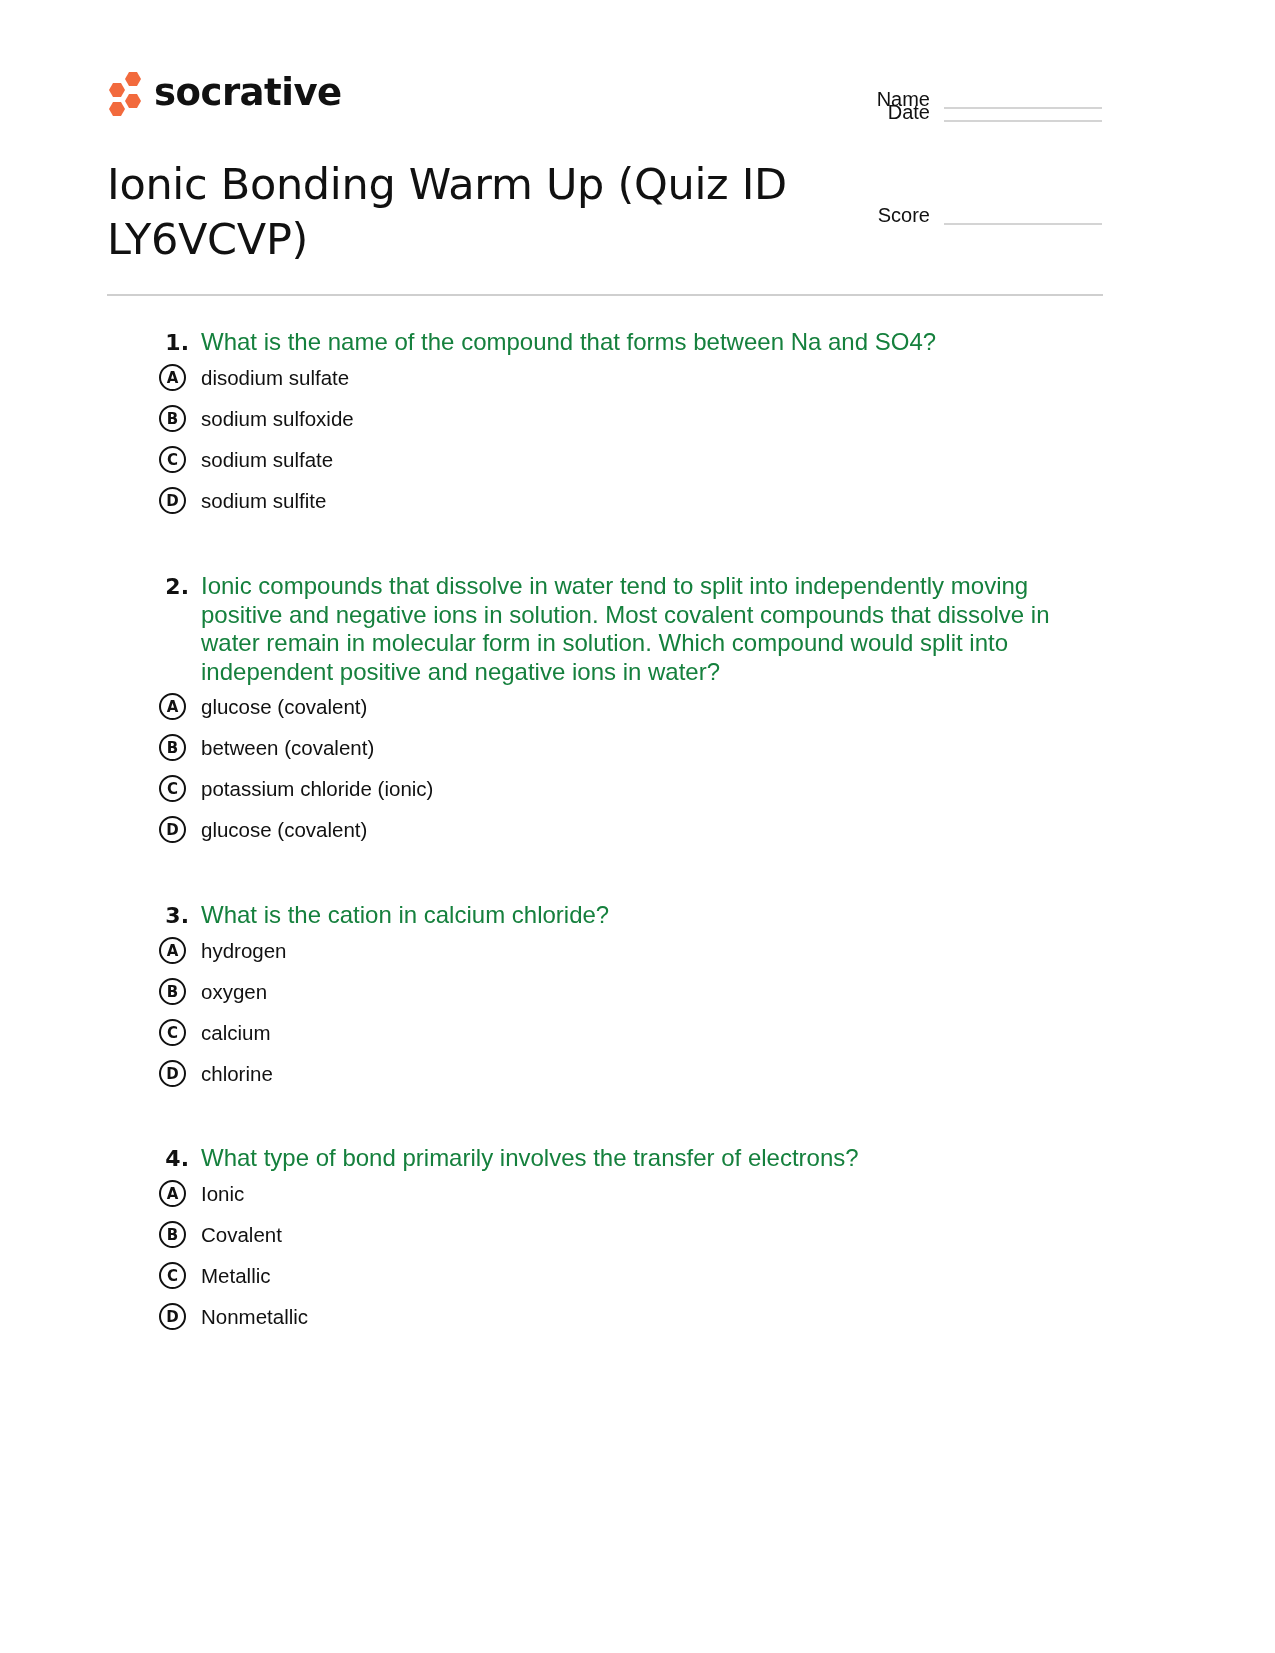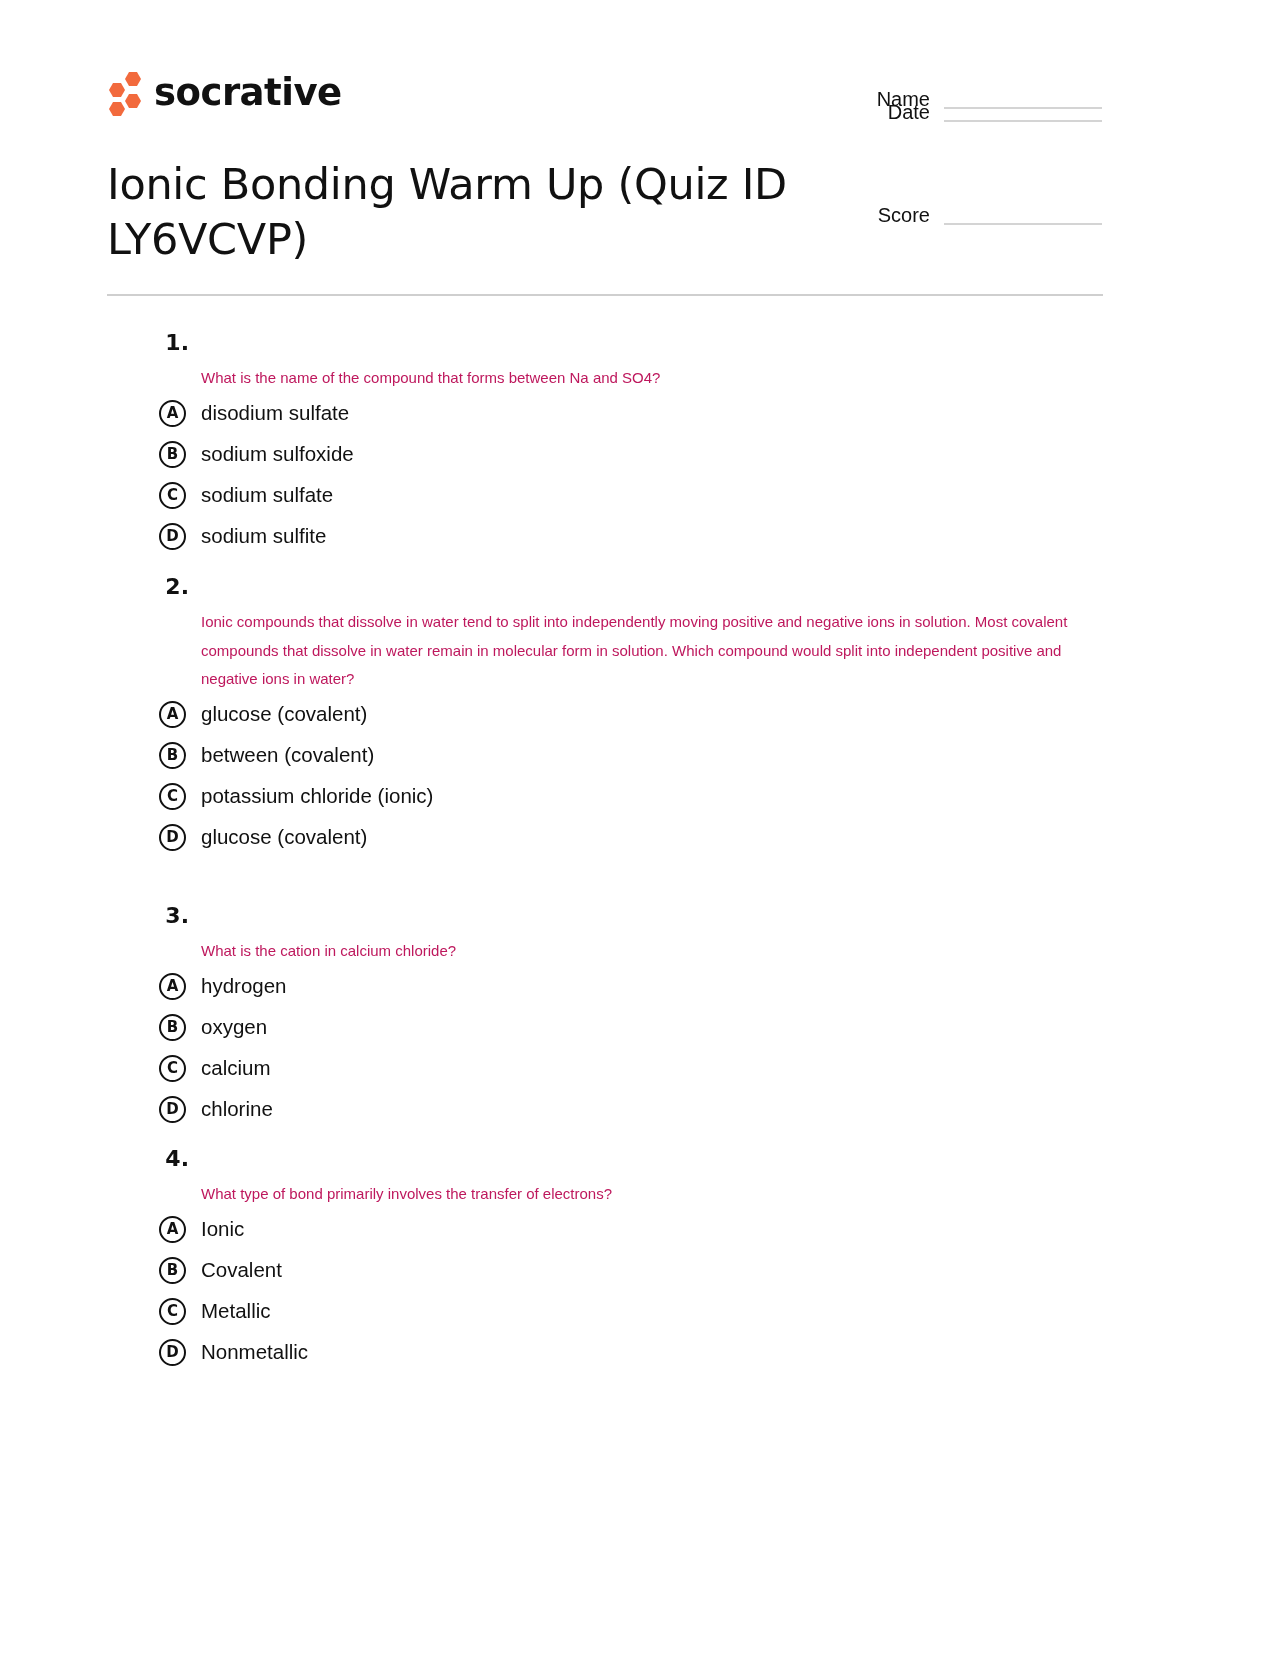--- a/index.html
+++ b/index.html
@@ -9,21 +9,21 @@
   .logo-text { font-family: "DejaVu Sans", sans-serif; font-size: 37px; font-weight: 600; letter-spacing: -0.5px; color: #111; margin-left: 11px; line-height: 46px; text-align: right; }
   .fields { position: absolute; left: 860px; top: 72px; width: 243px; }
   .field { position: absolute; display: flex; align-items: flex-end; }
   .field-label { width: 70px; text-align: right; font-size: 20px; color: #111; }
   .field-line { width: 158px; height: 0; border-bottom: 2px solid #d4d4d4; margin-left: 14px; margin-bottom: 2px; }
   .title { position: absolute; left: 107px; top: 157px; width: 750px; font-family: "DejaVu Sans", sans-serif; font-weight: 400; font-size: 43px; line-height: 55px; color: #111; letter-spacing: -0.3px; }
   .divider { position: absolute; left: 107px; top: 294px; width: 996px; height: 0; border-top: 2px solid #cfcfcf; }
   .question { position: absolute; left: 158px; width: 930px; }
   .q-head { display: flex; align-items: flex-start; }
   .q-num { width: 43px; text-align: right; padding-right: 12px; box-sizing: border-box; font-family: "DejaVu Sans", sans-serif; font-weight: 700; font-size: 22px; line-height: 29px; }
-  .q-text { flex: 1; font-size: 15px; line-height: 28.5px; color: #be185d; margin-top: 36px; }
+  .q-text { flex: 1; font-size: 24px; line-height: 28.5px; color: #15803d; }
   .option { display: flex; align-items: center; height: 41px; }
   .opt-circle { width: 27px; height: 27px; border: 2px solid #111; border-radius: 50%; box-sizing: border-box; display: flex; align-items: center; justify-content: center; font-family: "DejaVu Sans", sans-serif; font-weight: 700; font-size: 15px; color: #111; margin-left: 1px; }
   .opt-text { margin-left: 15px; font-size: 20.5px; color: #111; }
 </style>
 </head>
 <body>
 
 <div class="logo">
   <svg viewBox="0 0 36 46">
     <polygon points="22,2 30,2 34,9 30,16 22,16 18,9" fill="#f26a3d"></polygon>

